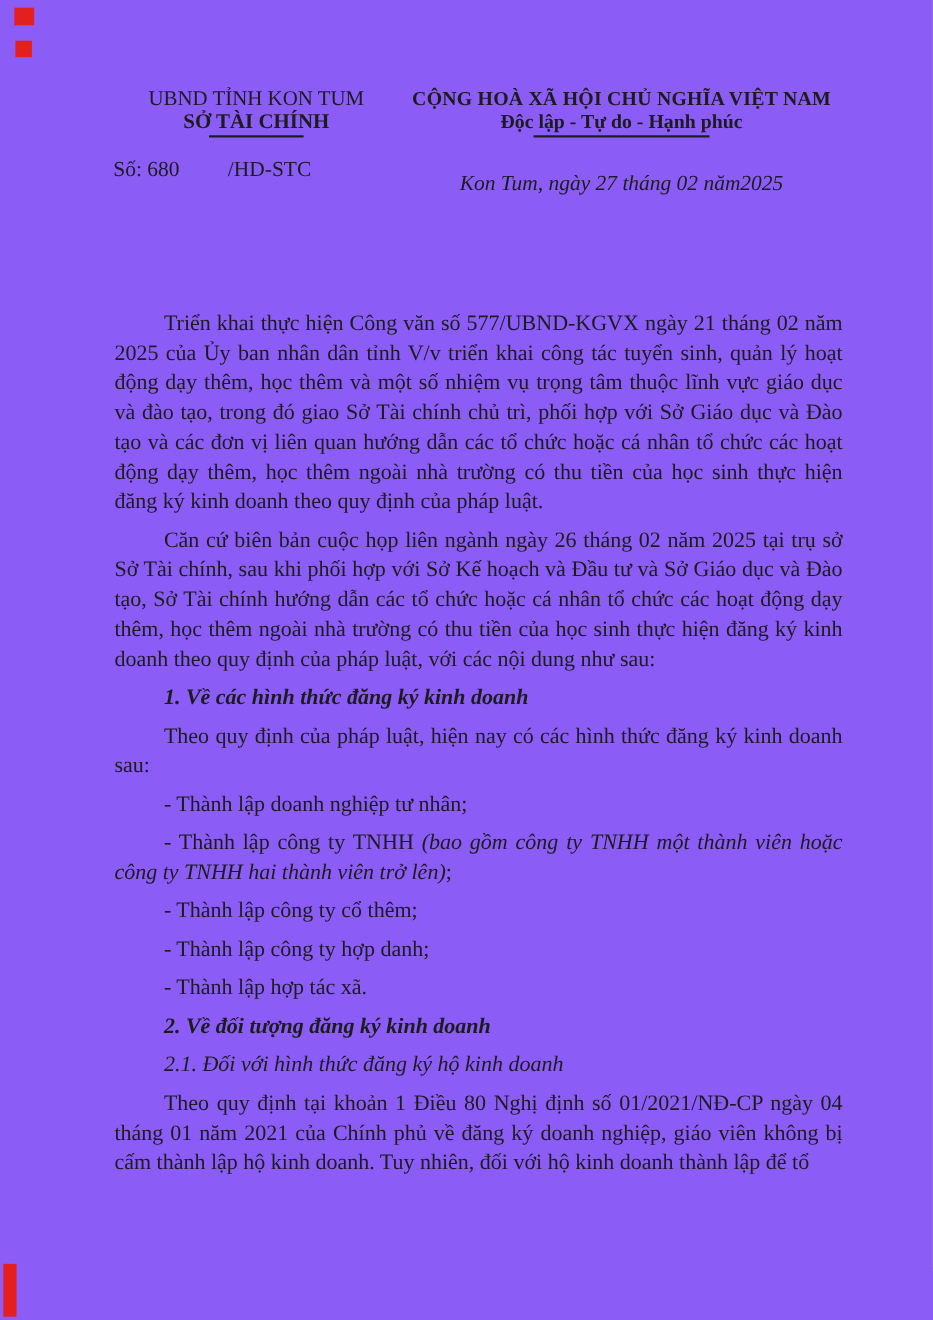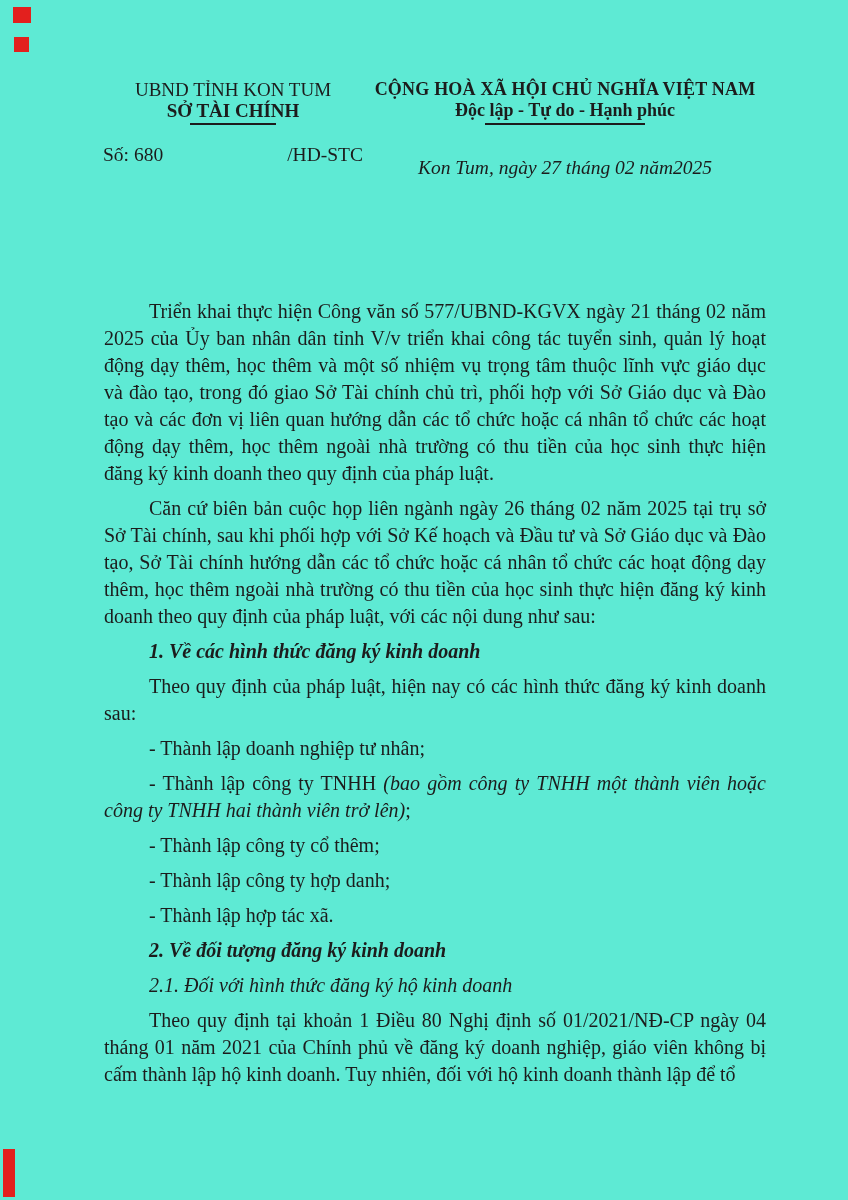--- a/index.html
+++ b/index.html
@@ -1,51 +1,51 @@
 <!DOCTYPE html>
 <html><head>
 <meta charset="utf-8">
 <style>
   html, body { margin: 0; padding: 0; background: #9a9a9a; }
   .page {
     position: relative;
     width: 848px;
     height: 1200px;
     margin: 0 auto;
-    background: #5eead4;
+    background: #8b5cf6;
     color: #1c1c1c;
     font-family: "Liberation Serif", "DejaVu Serif", serif;
     overflow: hidden;
   }
   .red-mark { position: absolute; background: #e3201e; }
   .mark1 { left: 13px; top: 7px;    width: 18px; height: 16px; }
   .mark2 { left: 14px; top: 37px;   width: 15px; height: 15px; }
   .mark3 { left: 3px;  top: 1149px; width: 12px; height: 48px; }
 
   .hdr-left  { position: absolute; top: 79px; left: 103px; width: 260px; text-align: center; }
   .org-parent { font-size: 19px;  line-height: 21px; white-space: nowrap; }
   .org-name   { font-size: 19px;  line-height: 21px; font-weight: bold; white-space: nowrap; }
   .rule-left  { width: 86px; height: 2px; background: #1c1c1c; margin: 2px auto 0; }
-  .so-row     { margin-top: 19px; display: flex; justify-content: space-between; gap: 44px;
+  .so-row     { margin-top: 19px; display: flex; justify-content: flex-start; gap: 44px;
                 font-size: 19.5px; line-height: 22px; white-space: nowrap; }
 
   .hdr-right { position: absolute; top: 79px; left: 363px; width: 404px; text-align: center; }
   .national  { font-size: 18px;   line-height: 21px; font-weight: bold; white-space: nowrap; letter-spacing: 0.2px; }
   .motto     { font-size: 18px;   line-height: 20px; font-weight: bold; white-space: nowrap; }
   .rule-right{ width: 160px; height: 2px; background: #1c1c1c; margin: 3px auto 0; }
   .date-line { margin-top: 32px; font-size: 19.5px; line-height: 22px; font-style: italic; white-space: nowrap; }
 
   .title-block  { position: absolute; top: 204px; left: 94px; width: 680px; text-align: center; }
   .doc-title    { font-size: 22px;   line-height: 26px; font-weight: bold; }
   .doc-subtitle { font-size: 20.5px; line-height: 28px; font-weight: bold; margin-top: 1px; }
 
   .body-text { position: absolute; top: 281px; left: 104px; width: 662px;
                font-size: 20px; line-height: 27px; text-align: justify; }
   .body-text p { margin: 8px 0 0; text-indent: 45px; }
-  .body-text p.first { margin-top: 17px; }
+  .body-text p.first { margin-top: 0; }
   .sec-h   { font-weight: bold; font-style: italic; }
   .sec-sub { font-style: italic; }
   .it      { font-style: italic; }
 </style>
 </head>
 <body>
 
 <div class="page">
 
   <div class="red-mark mark1"></div>

